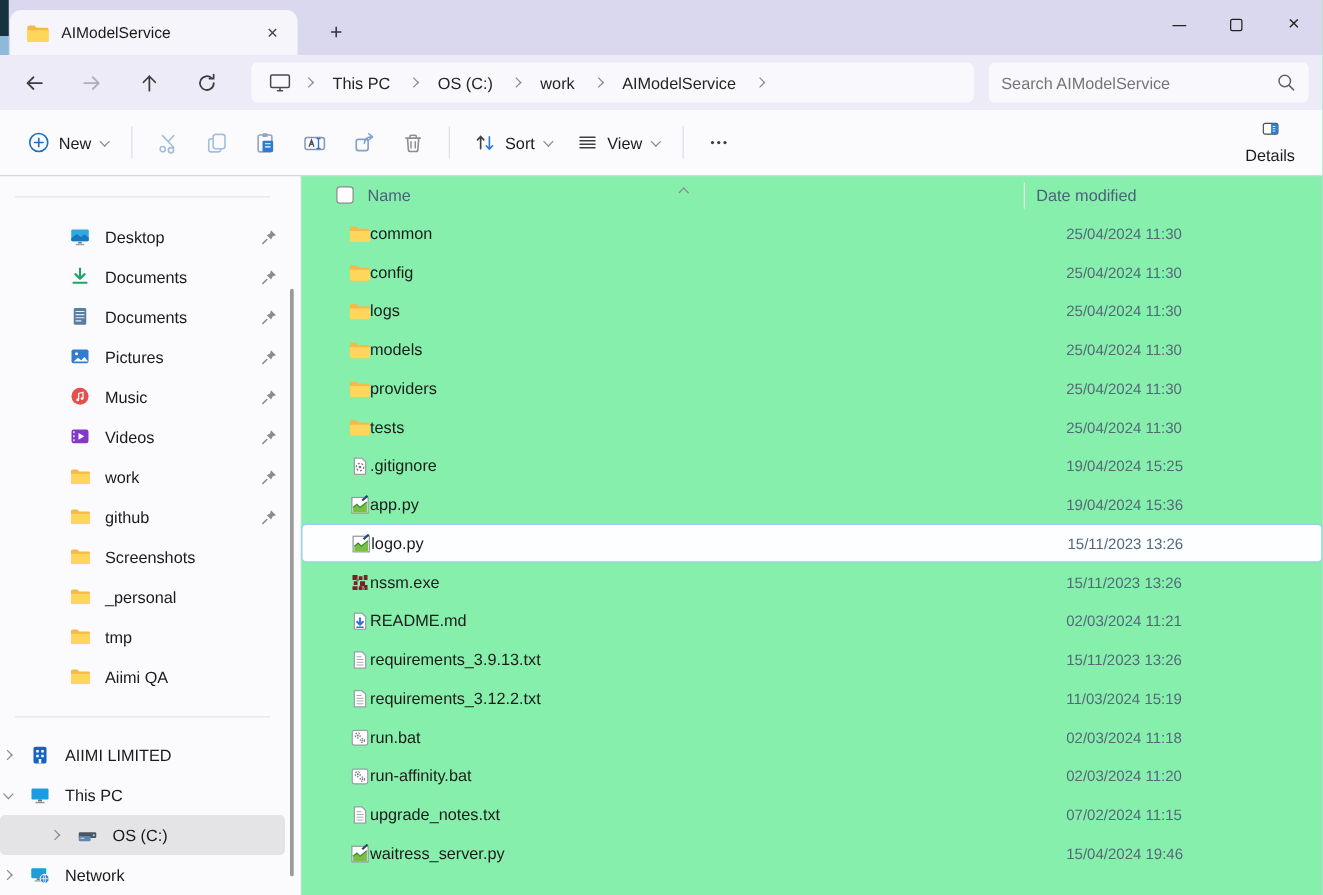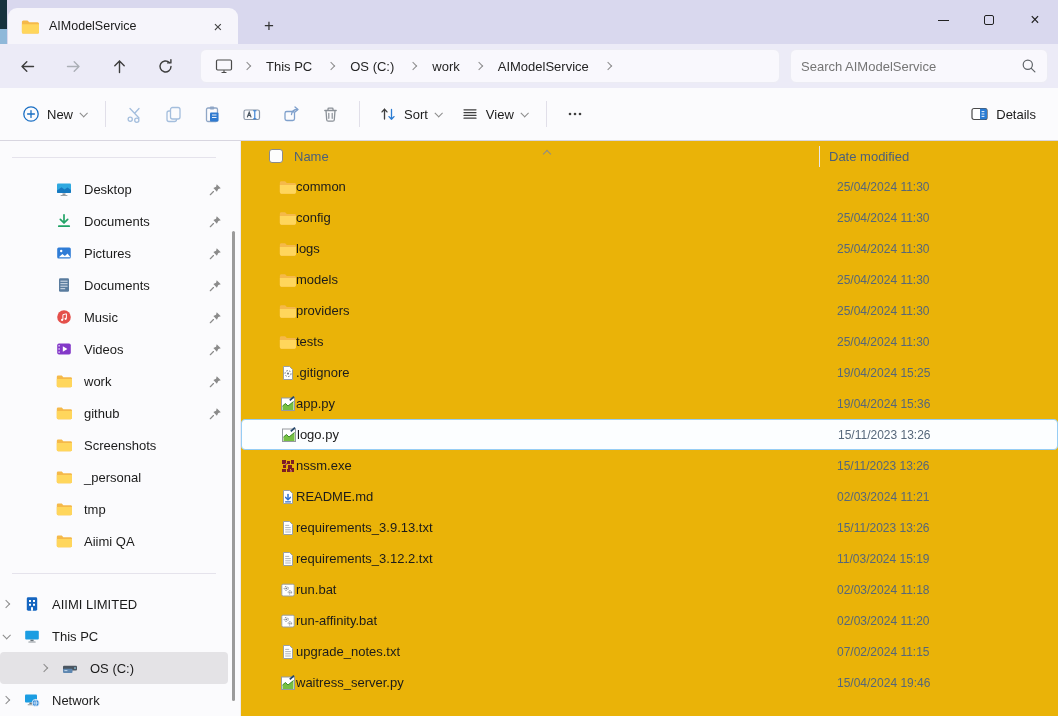--- a/index.html
+++ b/index.html
@@ -36,51 +36,51 @@
   .chv { display:inline-block; width:6px; height:6px; border-right:1.3px solid #5a5a5a; border-bottom:1.3px solid #5a5a5a; }
   .chv.down { transform:rotate(45deg) translateY(-1px); }
   .chv.right { transform:rotate(-45deg); }
   .chv.up { transform:rotate(-135deg); }
   .chv.dim { border-color:#8c8c8c; }
 
   
   .toolbar { height:52px; background:#fbfbfd; display:flex; align-items:center; padding:0 12px; }
   .tbtn { display:flex; align-items:center; gap:7px; height:36px; padding:0 10px; border:none; background:transparent; border-radius:4px; font-size:13px; font-family:inherit; color:#1b1b1b; }
   .tdiv { width:1px; height:26px; background:#e1dfe9; margin:0 9px; }
-  .details-btn { margin-left:auto; }
+  .details-btn { margin-left:auto;flex-direction:column; }
 
   
   .bodyrow { display:flex; height:576px; border-top:1px solid #d8d6e0; }
   .sidebar { width:240px; position:relative; background:#fbfbfd; flex:none; }
   .siderule { height:1px; background:#e5e3ec; margin:16px 24px 0 12px; }
   .sidelist { margin-top:15px; }
   .srow { height:32px; display:flex; align-items:center; padding-left:38px; padding-right:18px; border-radius:4px;margin-left:18px; }
   .srow .slabel { font-size:13px; margin-left:12px; white-space:nowrap; }
   .srow .pin { margin-left:auto; }
   .treelist { margin-top:14px; }
   .trow { height:32px; display:flex; align-items:center; padding-left:0; margin-right:12px; border-radius:4px; }
   .trow.indent { padding-left:38px; }
   .trow.selected { background:#e4e3e6; }
   .trow .tchv { width:12px; display:flex; justify-content:center; }
   .trow .ticon { margin-left:12px; }
   .trow .slabel { font-size:13px; margin-left:12px; white-space:nowrap; }
   .side-scrollbar { position:absolute; right:5px; top:90px; width:3px; height:470px; background:#9b9b9b; border-radius:2px; }
 
-  .main { flex:1; background:#eab308; border-left:1px solid #eceaf2; position:relative; overflow:hidden; }
+  .main { flex:1; background:#86efac; border-left:1px solid #eceaf2; position:relative; overflow:hidden; }
   .listheader { height:30px; position:relative; display:flex; align-items:center; color:#4c607a; font-size:13px; }
   .hdr-check { position:absolute; left:28px; top:8px; width:14px; height:14px; border:1px solid #8b8b8b; border-radius:3px; background:#fdfdfd; }
   .hdr-name { position:absolute; left:53px; }
   .hdr-caret { position:absolute; left:303px; top:4px; }
   .hdr-divider { position:absolute; left:578px; top:5px; width:1px; height:21px; background:#e7e7e7; }
   .hdr-date { position:absolute; left:588px; }
   .frow { height:31px; position:relative; display:flex; align-items:center; padding-left:38px; }
   .frow.selected { border:1px solid #96cdf4; border-radius:4px; background:#fcfeff; }
   .ficon { width:17px; height:17px; display:flex; align-items:center; justify-content:center; flex:none; }
   .fname { font-size:13px; margin-left:0; white-space:nowrap; }
-  .fdate { position:absolute; left:596px; font-size:12px; color:#56677a; white-space:nowrap; }
+  .fdate { position:absolute; left:612px; font-size:12px; color:#56677a; white-space:nowrap; }
 </style>
 </head>
 <body>
 
 <div class="titlebar">
   <div class="edge-dark"></div>
   <div class="edge-blue"></div>
   <div class="tab">
     <span>
       <svg width="18" height="15" viewBox="0 0 20 16">
@@ -302,45 +302,45 @@
               <path d="M8.3 1.3l4.4 4.4-2.7.7-1.5 2.9-3.8-3.8 2.9-1.5z" fill="#8b8b8b"></path>
               <path d="M4.8 9.2L1.4 12.6" stroke="#8b8b8b" stroke-width="1.3" stroke-linecap="round"></path>
             </svg>
           </span>
         </div>
 
         <div class="srow">
           <span>
 
             <svg width="16" height="16" viewBox="0 0 16 16">
-              <rect x="1.2" y="2.5" width="13.6" height="11" rx="1.5" fill="#2f7cd6"></rect>
-              <circle cx="5.2" cy="6" r="1.2" fill="#fff"></circle>
-              <path d="M2.8 12.2l3.6-3.1 2.5 2 2.6-2.6 3 3.7z" fill="#fff"></path>
-            </svg>
-
-          </span>
-          <span class="slabel">Pictures</span>
+              <rect x="3" y="1.3" width="10" height="13.4" rx="1.2" fill="#5a7c9e"></rect>
+              <path d="M4.8 4.2h6.4M4.8 6.7h6.4M4.8 9.2h6.4M4.8 11.7h4" stroke="#e8eef5" stroke-width=".9" stroke-linecap="round"></path>
+            </svg>
+
+          </span>
+          <span class="slabel">Documents</span>
           <span class="pin">
             <svg width="13" height="13" viewBox="0 0 14 14">
               <path d="M8.3 1.3l4.4 4.4-2.7.7-1.5 2.9-3.8-3.8 2.9-1.5z" fill="#8b8b8b"></path>
               <path d="M4.8 9.2L1.4 12.6" stroke="#8b8b8b" stroke-width="1.3" stroke-linecap="round"></path>
             </svg>
           </span>
         </div>
 
         <div class="srow">
           <span>
 
             <svg width="16" height="16" viewBox="0 0 16 16">
-              <rect x="3" y="1.3" width="10" height="13.4" rx="1.2" fill="#5a7c9e"></rect>
-              <path d="M4.8 4.2h6.4M4.8 6.7h6.4M4.8 9.2h6.4M4.8 11.7h4" stroke="#e8eef5" stroke-width=".9" stroke-linecap="round"></path>
-            </svg>
-
-          </span>
-          <span class="slabel">Documents</span>
+              <rect x="1.2" y="2.5" width="13.6" height="11" rx="1.5" fill="#2f7cd6"></rect>
+              <circle cx="5.2" cy="6" r="1.2" fill="#fff"></circle>
+              <path d="M2.8 12.2l3.6-3.1 2.5 2 2.6-2.6 3 3.7z" fill="#fff"></path>
+            </svg>
+
+          </span>
+          <span class="slabel">Pictures</span>
           <span class="pin">
             <svg width="13" height="13" viewBox="0 0 14 14">
               <path d="M8.3 1.3l4.4 4.4-2.7.7-1.5 2.9-3.8-3.8 2.9-1.5z" fill="#8b8b8b"></path>
               <path d="M4.8 9.2L1.4 12.6" stroke="#8b8b8b" stroke-width="1.3" stroke-linecap="round"></path>
             </svg>
           </span>
         </div>
 
         <div class="srow">
           <span>

